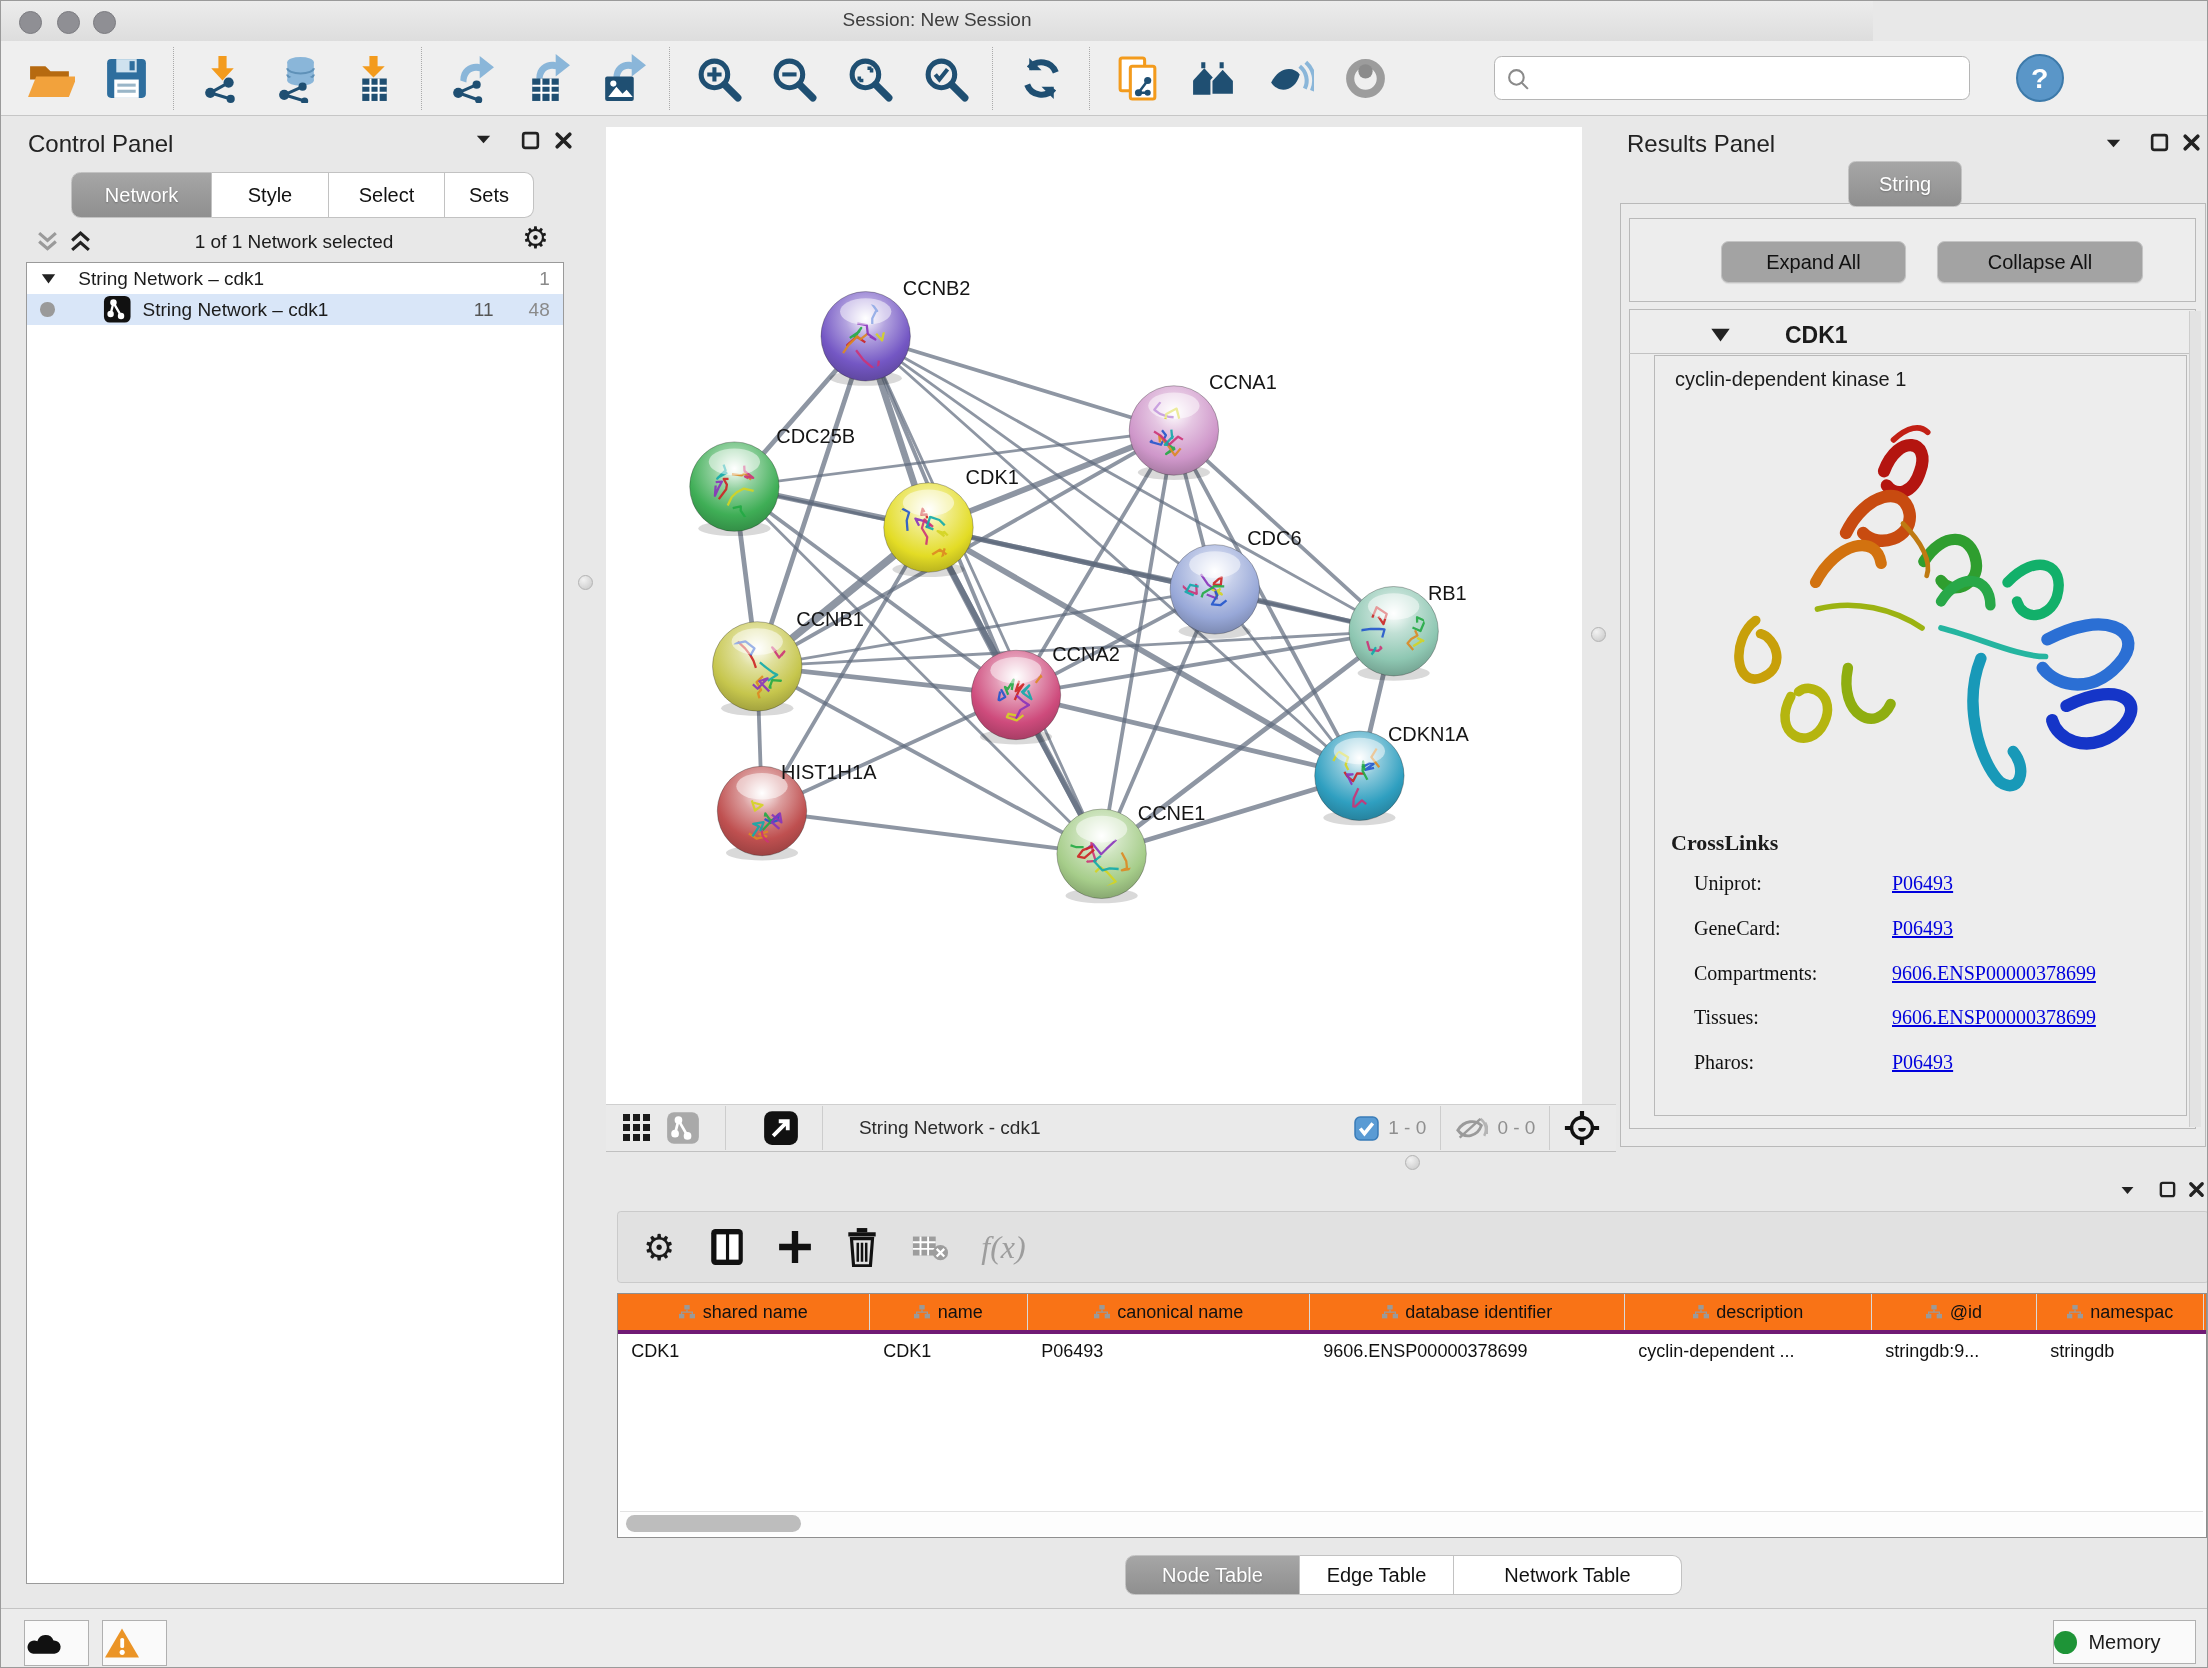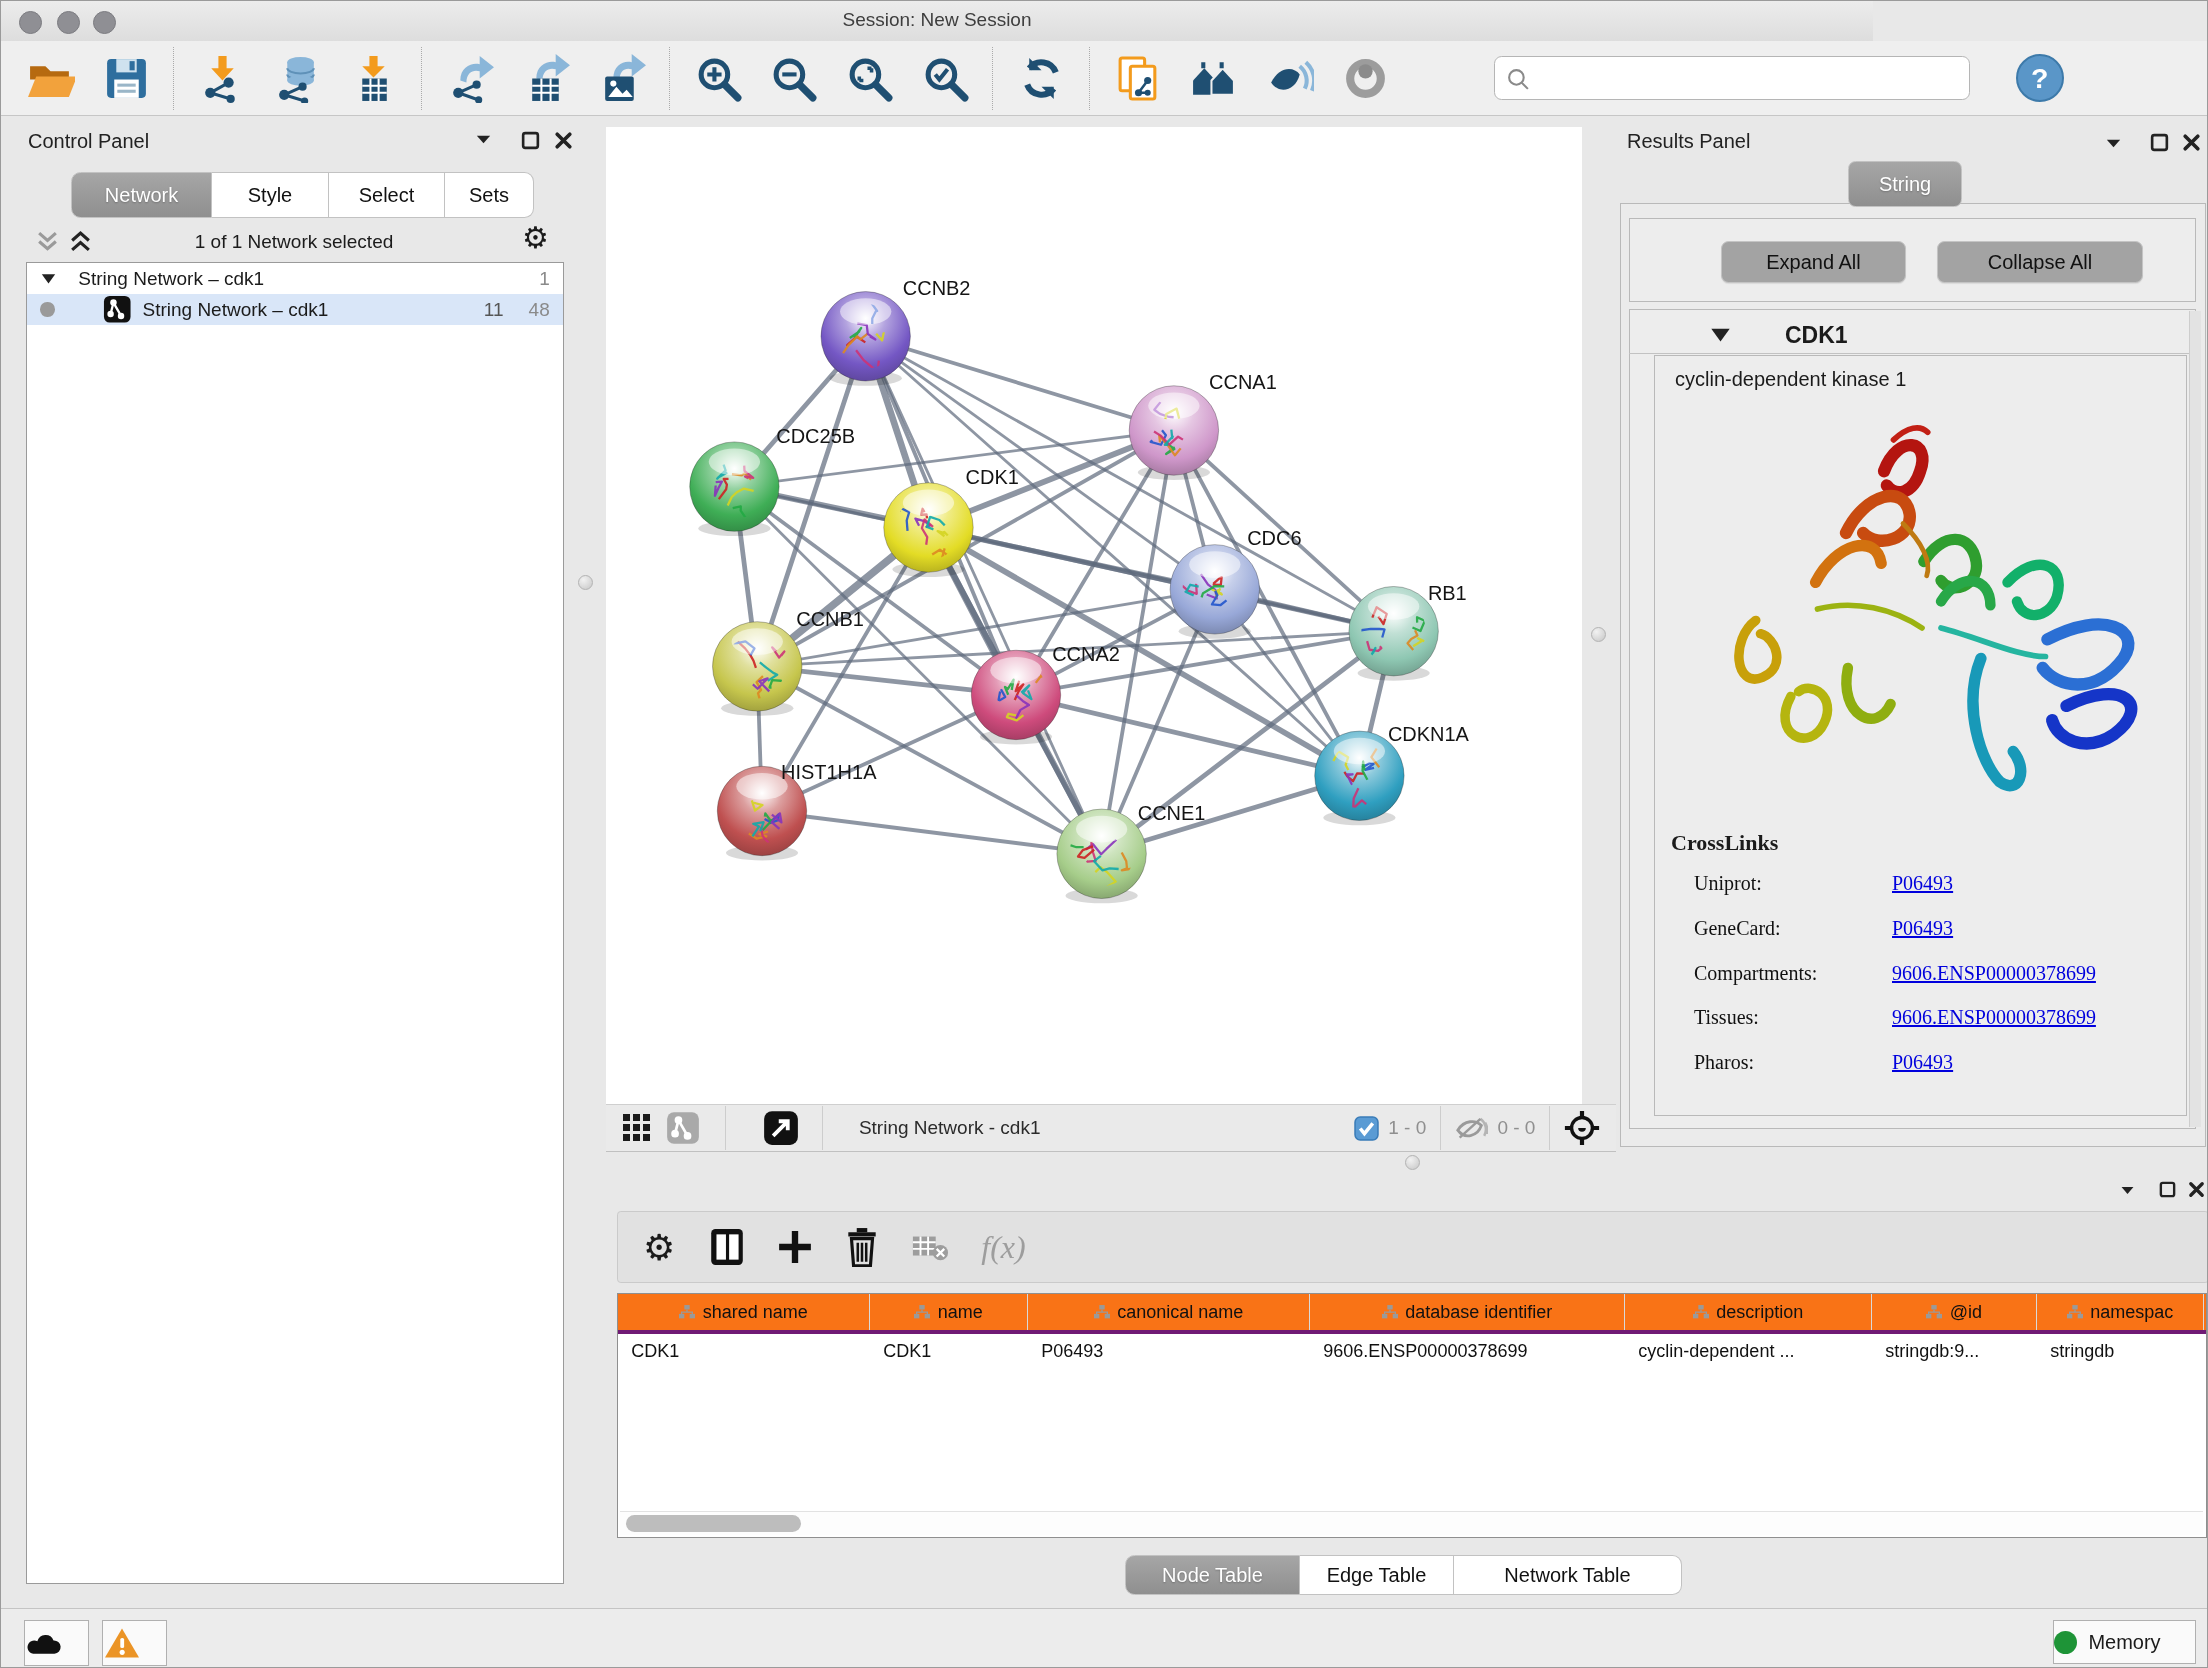--- a/index.html
+++ b/index.html
@@ -19,21 +19,21 @@
       border-bottom:1px solid #c6c6c6;display:flex;align-items:center;}
   .tbi{width:49px;height:55px;margin:0 13.3px;display:flex;align-items:center;justify-content:center;}
   .tsep{width:1px;height:63px;border-left:1.9px dotted #aaa;margin:0 9.5px;}
   .searchbox{position:relative;width:476px;height:44px;background:#fff;border:1px solid #b5b5b5;
       border-radius:7.6px;margin-left:91px;display:flex;align-items:center;padding-left:42px;box-sizing:border-box;}
   .searchbox input{border:none;outline:none;font-size:18px;width:399px;background:transparent;
       font-family:"Liberation Sans",sans-serif;}
   .helpbtn{width:44px;height:44px;border-radius:50%;background:#5a96c8;border:2.9px solid #3d7aaa;
       color:#fff;font-size:28.5px;font-weight:bold;display:flex;align-items:center;justify-content:center;margin-left:46px;}
   
-  .phead{font-size:20px;color:#222;}
+  .phead{font-size:24px;color:#222;}
   
   .tab{height:46px;display:flex;align-items:center;justify-content:center;font-size:20px;
       background:#fff;border:1px solid #c2c2c2;border-left:none;box-sizing:border-box;color:#111;}
   .tab.first{border-left:1px solid #c2c2c2;border-radius:9.5px 0 0 9.5px;}
   .tab.last{border-radius:0 9.5px 9.5px 0;}
   .tab.sel{background:linear-gradient(#a6a6a6,#8f8f8f);color:#fff;text-shadow:0 1px 1.9px rgba(0,0,0,.25);}
   .tab.single{border-radius:7.6px;border-left:1px solid #c2c2c2;}
   .treebox{background:#fff;border:1.9px solid #9a9a9a;}
   .trow{display:flex;align-items:center;height:31px;font-size:19px;}
   .trow .cnt{color:#8a8a8a;}
@@ -280,21 +280,21 @@
       <span style="width:14.3px;height:14.3px;border-radius:50%;background:#9a9a9a;display:inline-block"></span>
       <svg style="margin-left:48px" width="28.5" height="28.5" viewBox="0 0 30 30">
           <rect x="1" y="1" width="28" height="28" rx="6" fill="#111"></rect>
           <circle cx="11" cy="8" r="3.4" fill="#fff"></circle>
           <circle cx="8" cy="20" r="3.4" fill="#fff"></circle>
           <circle cx="19" cy="22" r="3.4" fill="#fff"></circle>
           <path d="M11 8 L8 20 M11 8 L19 22" stroke="#fff" stroke-width="2.4"></path>
         </svg>
       <span style="margin-left:11.4px">String Network – cdk1</span>
       <span class="cnt" style="margin-left:auto;color:#555">11</span>
-      <span class="cnt" style="margin-left:25px">48</span>
+      <span class="cnt" style="margin-left:35px">48</span>
     </div>
   </div>
 
   <div class="abs canvas" style="left:605px;top:126px;width:976px;height:977px">
     <svg id="net-svg" width="976" height="977" viewBox="636 133 1026 1027">
         <defs>
           <radialGradient id="g0" cx="50%" cy="30%" r="80%">
             <stop offset="0%" stop-color="#ffffff"></stop>
             <stop offset="28%" stop-color="#b3a3df"></stop>
             <stop offset="65%" stop-color="#7457c4"></stop>

